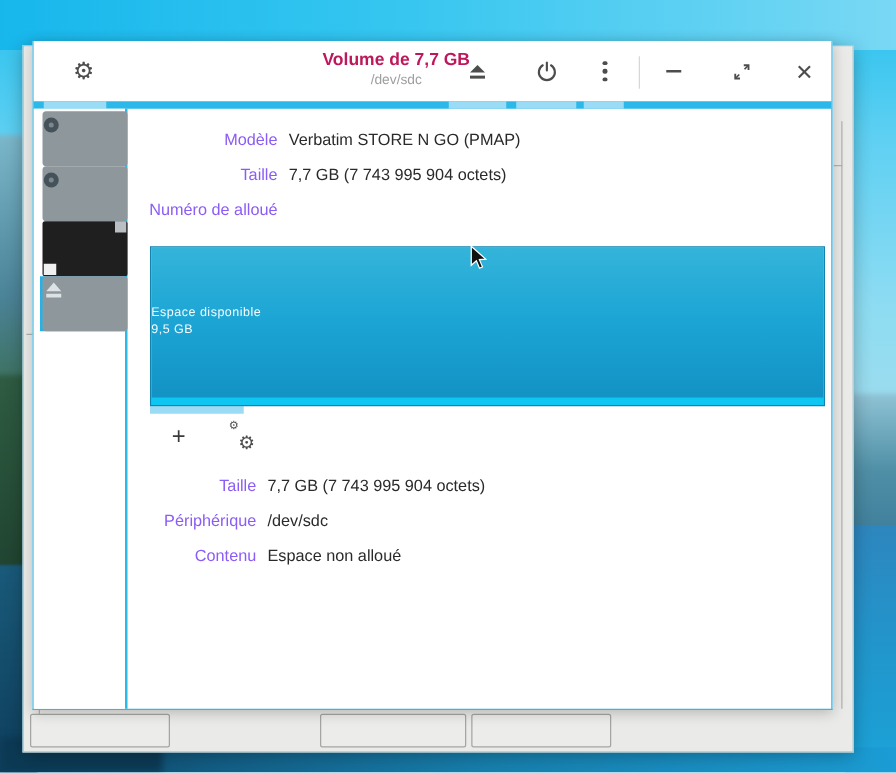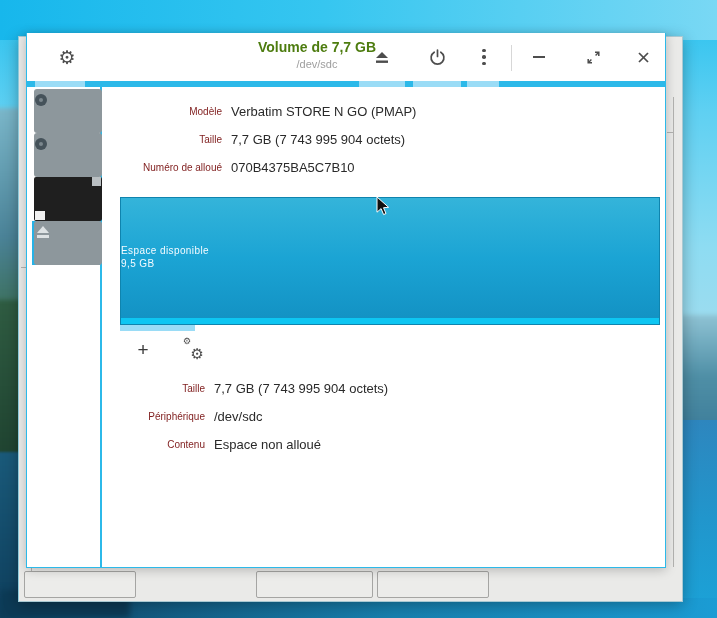--- a/index.html
+++ b/index.html
@@ -29,21 +29,21 @@
     box-shadow:0 3px 14px rgba(0,0,0,.3);}
   .bg-line{position:absolute;background:#b2b2b0;}
   .bg-panel{position:absolute;border:1px solid #a5a5a3;background:#ececea;border-radius:2px;}
   
   .disks{position:absolute;left:26px;top:33px;width:640px;height:535px;
     background:#fff;border:1px solid var(--accent,#2cb9e9);border-top:none;
     box-shadow:0 2px 10px rgba(0,0,0,.22);box-sizing:border-box;}
   .headerbar{position:relative;height:48px;background:#fff;}
   .hb-btn{position:absolute;top:6px;height:36px;display:flex;align-items:center;justify-content:center;cursor:pointer;}
   .title-block{position:absolute;left:150px;top:4px;width:280px;text-align:center;}
-  .title{font-size:14px;font-weight:bold;color:#4d7c0f;line-height:20px;}
+  .title{font-size:14px;font-weight:bold;color:#be185d;line-height:20px;}
   .subtitle{font-size:11px;color:#9e9e9e;line-height:14px;}
   .gear-glyph{font-family:"DejaVu Sans",sans-serif;font-size:19px;color:#4d4d4d;line-height:1;}
   .dotcol{display:flex;flex-direction:column;gap:3px;}
   .dot{width:3.5px;height:3.5px;border-radius:50%;background:#4d4d4d;}
   .vsep{position:absolute;left:484px;top:12px;width:1px;height:26px;background:#d7d7d7;}
   .minbar{width:12px;height:2px;background:#4d4d4d;}
   
   .accent-band{position:absolute;left:0;top:48px;width:100%;height:6px;background:var(--accent,#2cb9e9);}
   .accent-seg{position:absolute;top:0;height:6px;background:var(--accent-light,#9adcf6);}
   
@@ -62,21 +62,21 @@
   .fl-icon{background:#1f1f1f;border-radius:2px;width:100%;height:100%;position:relative;}
   .fl-shutter{position:absolute;right:1px;top:0;width:9px;height:9px;background:#b9bfc2;}
   .fl-label{position:absolute;left:1px;bottom:1px;width:10px;height:9px;background:#f0f0f0;}
   .usb-icon{background:#8d979c;border-radius:3px;width:100%;height:100%;position:relative;}
   .usb-tri{position:absolute;left:3px;top:5px;width:0;height:0;border-left:6px solid transparent;border-right:6px solid transparent;border-bottom:7px solid #dde2e4;}
   .usb-bar{position:absolute;left:3px;top:14px;width:12px;height:3px;background:#dde2e4;}
   .sep-vert{width:2px;background:var(--accent,#2cb9e9);flex:none;}
   .content{flex:1;overflow:hidden;}
   .info-grid{margin-top:10px;}
   .info-row{display:flex;height:28px;align-items:center;}
-  .info-label{width:120px;text-align:right;color:#7f1d1d;font-size:10px;flex:none;}
+  .info-label{width:120px;text-align:right;color:#8b5cf6;font-size:13px;flex:none;}
   .info-value{margin-left:9px;color:#2a2a2a;font-size:13px;}
   .vol-heading{margin:15px 0 0 20px;font-size:13px;font-weight:bold;color:#2b2b2b;}
   .vol-box{position:relative;margin:16px 5px 0 18px;height:126px;border:1px solid #0f84ae;
     background:linear-gradient(180deg,#34b4da 0%,#1ba4d4 48%,#1392c4 96%);cursor:pointer;}
   .vol-strip{position:absolute;left:0;bottom:0;width:100%;height:6px;background:var(--volume-strip,#0ec6f2);}
   .vol-text{position:absolute;left:0;top:46px;width:100%;color:#f4fbff;}
   .vol-free-label{font-size:10px;line-height:13px;letter-spacing:.4px;}
   .vol-free-size{font-size:10px;line-height:13px;letter-spacing:.4px;}
   .vol-tab{margin-left:18px;width:75px;height:6px;background:var(--accent-light,#93dcf6);}
   .vol-toolbar{display:flex;align-items:center;margin:7px 0 0 28px;gap:24px;}
@@ -219,21 +219,20 @@
           <div class="info-row">
             <div class="info-label">Modèle</div>
             <div class="info-value">Verbatim STORE N GO (PMAP)</div>
           </div>
           <div class="info-row">
             <div class="info-label">Taille</div>
             <div class="info-value">7,7 GB (7 743 995 904 octets)</div>
           </div>
           <div class="info-row">
             <div class="info-label">Numéro de alloué</div>
-            <div class="info-value">070B4375BA5C7B10</div>
           </div>
         </div>
 
 
         <div class="vol-box">
           <div class="vol-text">
             <div class="vol-free-label">Espace disponible</div>
             <div class="vol-free-size">9,5 GB</div>
           </div>
           <div class="vol-strip"></div>

